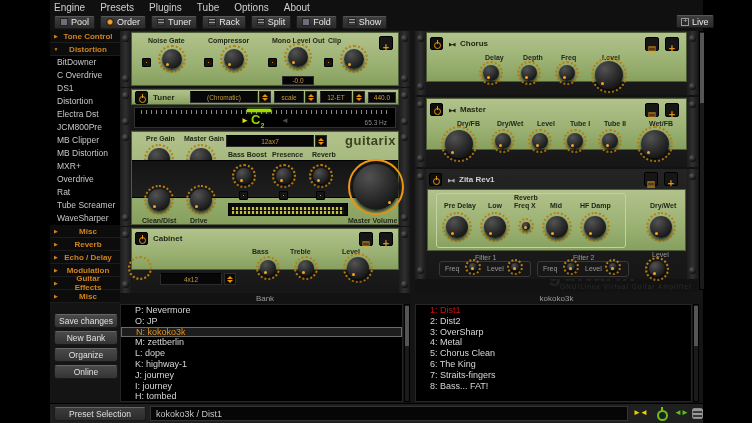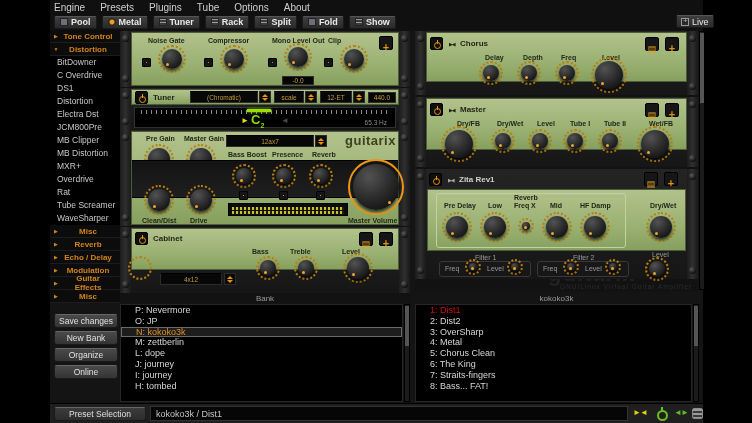--- a/index.html
+++ b/index.html
@@ -4,21 +4,21 @@
 <style>
   * { margin:0; padding:0; box-sizing:border-box; }
   html,body { background:#000; }
   body { font-family:"Liberation Sans", sans-serif; }
   .screen { position:relative; width:752px; height:423px; background:#000; overflow:hidden; }
   .window { position:absolute; left:50px; top:0; width:653px; height:423px; background:#141414; }
 
   
   .menubar { position:absolute; left:50px; top:0; width:653px; height:14px; background:#101010; display:flex; gap:15px; align-items:center; padding-left:4px; }
   .menubar span { font-size:10px; color:#cfcfcf; }
-  .toolbar { position:absolute; left:50px; top:14px; width:653px; height:16px; background:#101010; display:flex; gap:5px; align-items:center; padding-left:4px;font-weight:bold; }
+  .toolbar { position:absolute; left:50px; top:14px; width:653px; height:16px; background:#101010; display:flex; gap:5px; align-items:center; padding-left:4px; }
   .tbtn { height:13px; display:flex; align-items:center; gap:3px; padding:0 5px; background:linear-gradient(#3e3e3e,#2a2a2a); border:1px solid #1a1a1a; border-top-color:#555; border-radius:2px; color:#e8e8e8; font-size:9px; }
   .ti { width:8px; height:8px; display:inline-block; background:#6a6f7a; border:1px solid #222; }
   .ti.orange { background:radial-gradient(circle,#f0a030 40%,#7a4a00 70%); border-radius:50%; }
   .ti.lines { background:repeating-linear-gradient(#9a9a9a 0 1px,#3a3a3a 1px 3px); }
   .livebtn { position:absolute; left:676px; top:15px; height:13px; display:flex; align-items:center; gap:3px; padding:0 4px; background:linear-gradient(#3e3e3e,#2a2a2a); border:1px solid #1a1a1a; border-top-color:#555; border-radius:2px; color:#e8e8e8; font-size:9px; }
   .icon-live { width:8px; height:8px; border:1px solid #999; position:relative; display:inline-block; background:#2a2a2a; }
   .icon-live::before { content:"+"; position:absolute; left:1px; top:-3px; color:#bbb; font-size:8px; }
 
   
   .sidebar { position:absolute; left:50px; top:30px; width:70px; }
@@ -116,21 +116,21 @@
     <span>About</span>
   </div>
 
   <div class="toolbar">
     <div class="tbtn">
         <i class="ti"></i>
         <span>Pool</span>
       </div>
     <div class="tbtn">
         <i class="ti orange"></i>
-        <span>Metal</span>
+        <span>Order</span>
       </div>
     <div class="tbtn">
         <i class="ti lines"></i>
         <span>Tuner</span>
       </div>
     <div class="tbtn">
         <i class="ti lines"></i>
         <span>Rack</span>
       </div>
     <div class="tbtn">
@@ -486,20 +486,21 @@
       <i style="height:70px"></i>
     </div>
 
   <div class="listhdr" style="left:120px;top:294px;width:290px">Bank</div>
   <div class="plist" style="left:120px;top:304px;width:283px;height:98px">
     <div class="prow">P: Nevermore</div>
     <div class="prow">O: JP</div>
     <div class="prow selbank">N: kokoko3k</div>
     <div class="prow">M: zettberlin</div>
     <div class="prow">L: dope</div>
+    <div class="prow">K: highway-1</div>
     <div class="prow">J: journey</div>
     <div class="prow">I: journey</div>
     <div class="prow">H: tombed</div>
   </div>
   <div class="sbar" style="left:404px;top:304px;height:98px">
       <i style="height:40px"></i>
     </div>
 
   <div class="listhdr" style="left:415px;top:294px;width:283px">kokoko3k</div>
   <div class="plist" style="left:415px;top:304px;width:277px;height:98px">

